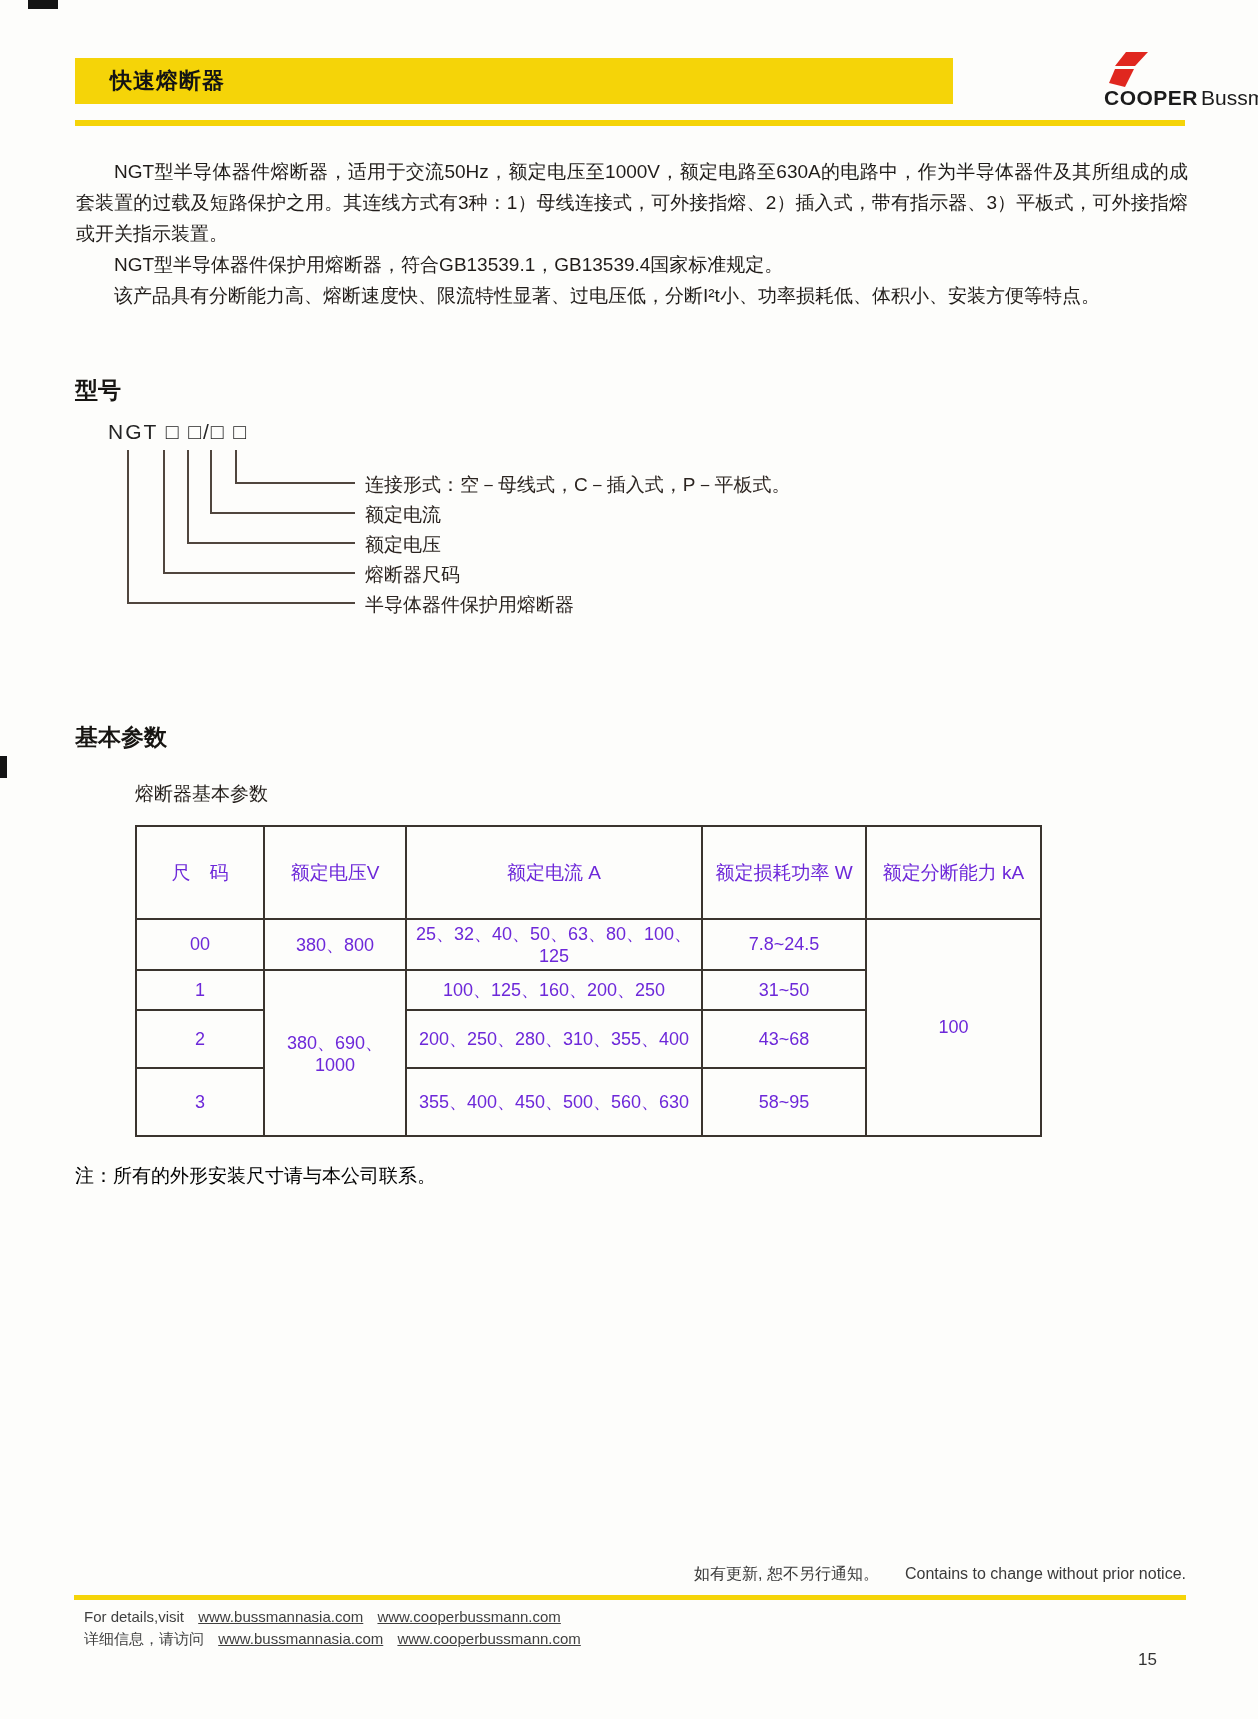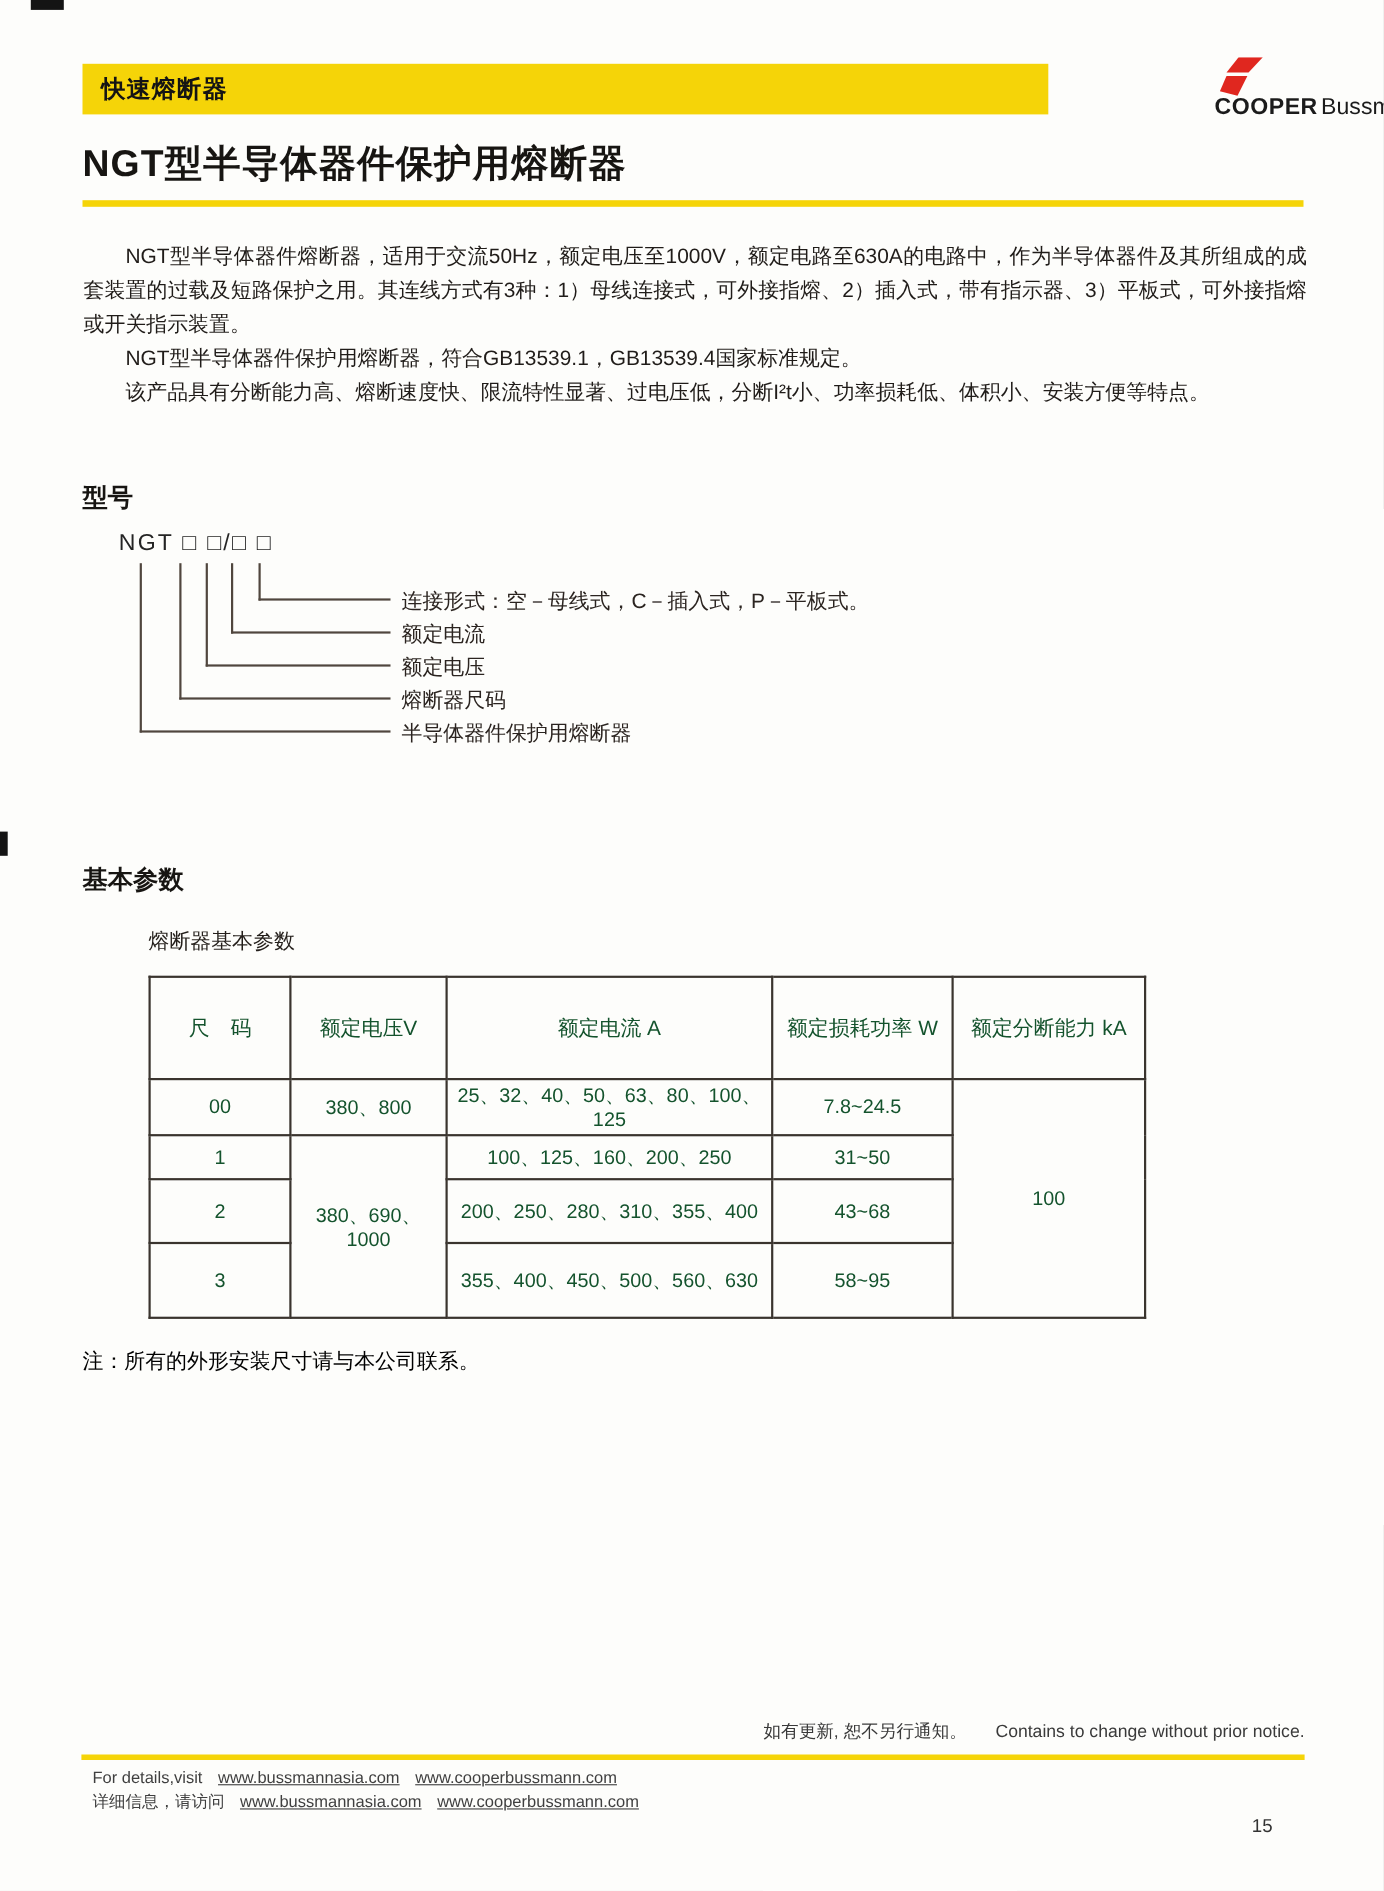--- a/index.html
+++ b/index.html
@@ -14,21 +14,21 @@
     overflow: hidden;
   }
   
   .crop-tl { position:absolute; top:0; left:28px; width:30px; height:9px; background:#141414; }
   .crop-left { position:absolute; top:756px; left:0; width:7px; height:22px; background:#141414; }
 
   
   .header { display:flex; justify-content:space-between; align-items:flex-start; padding:58px 58px 0 75px; }
   .banner {
     background:#F5D408; width:878px; height:46px;
-    display:flex; align-items:center; padding-left:17px;
+    display:flex; align-items:center; padding-left:35px;
     font-size:22px; font-weight:bold; color:#141414; letter-spacing:1px;
   }
   .brand { width:132px; margin-top:-6px; }
   .brand-mark { margin-left:40px; height:36px; }
   .brand-text { white-space:nowrap; margin-top:-2px; }
   .brand-cooper { font-size:21px; font-weight:bold; color:#1b1b1b; letter-spacing:0.5px;margin-left:36px; }
   .brand-bussmann { font-size:21px; color:#1b1b1b; margin-left:3px; }
 
   
   .title { margin:16px 73px 0 75px; font-size:34px; font-weight:bold; color:#171512; letter-spacing:1px; }
@@ -53,21 +53,21 @@
 
   
   .params-heading { margin:74px 0 0 75px; }
   .table-caption { margin:28px 0 0 135px; width:905px; text-align:left; font-size:19px; color:#241f1b; }
   table.params {
     margin:18px 0 0 135px; width:905px;
     border-collapse:collapse; table-layout:fixed;
   }
   table.params th, table.params td {
     border:2px solid #3a342e; font-weight:normal;
-    font-size:18px; color:#14532d; text-align:center; padding:2px 4px;
+    font-size:18px; color:#6d28d9; text-align:center; padding:2px 4px;
   }
   table.params th { height:93px; font-size:19px; }
   td.cur { text-align:left; padding-left:14px; }
   tr.r0 td { height:46px; }
   tr.r1 td { height:40px; }
   tr.r2 td { height:58px; }
   tr.r3 td { height:68px; }
   .note { margin:26px 0 0 75px; font-size:19px; color:#000000; }
 
   
@@ -96,21 +96,20 @@
           <polygon points="18,0 40,0 27,14 7,14" fill="#E0271F"></polygon>
           <polygon points="7,17 26,17 17,35 1,31" fill="#E0271F"></polygon>
         </svg>
       </div>
       <div class="brand-text">
         <span class="brand-cooper">COOPER</span><span class="brand-bussmann">Bussmann</span>
       </div>
     </div>
   </div>
 
-  <div class="title">NGT型半导体器件保护用熔断器</div>
   <div class="title-rule"></div>
 
   <div class="intro">
     <p>NGT型半导体器件熔断器，适用于交流50Hz，额定电压至1000V，额定电路至630A的电路中，作为半导体器件及其所组成的成套装置的过载及短路保护之用。其连线方式有3种：1）母线连接式，可外接指熔、2）插入式，带有指示器、3）平板式，可外接指熔或开关指示装置。</p>
     <p>NGT型半导体器件保护用熔断器，符合GB13539.1，GB13539.4国家标准规定。</p>
     <p>该产品具有分断能力高、熔断速度快、限流特性显著、过电压低，分断I²t小、功率损耗低、体积小、安装方便等特点。</p>
   </div>
 
   <div class="section-heading">型号</div>
   <div class="model-diagram">

